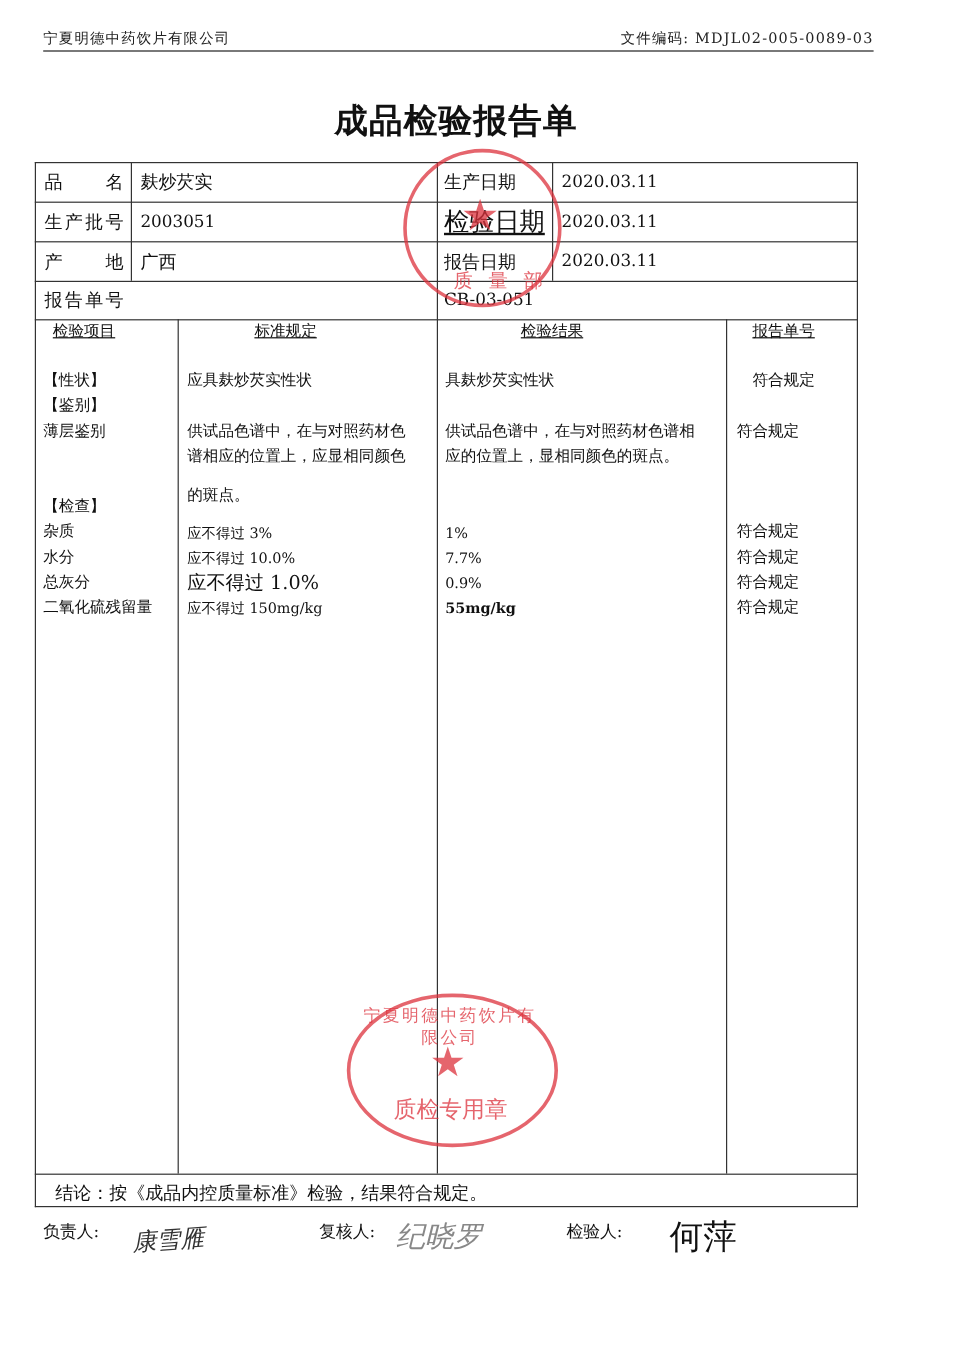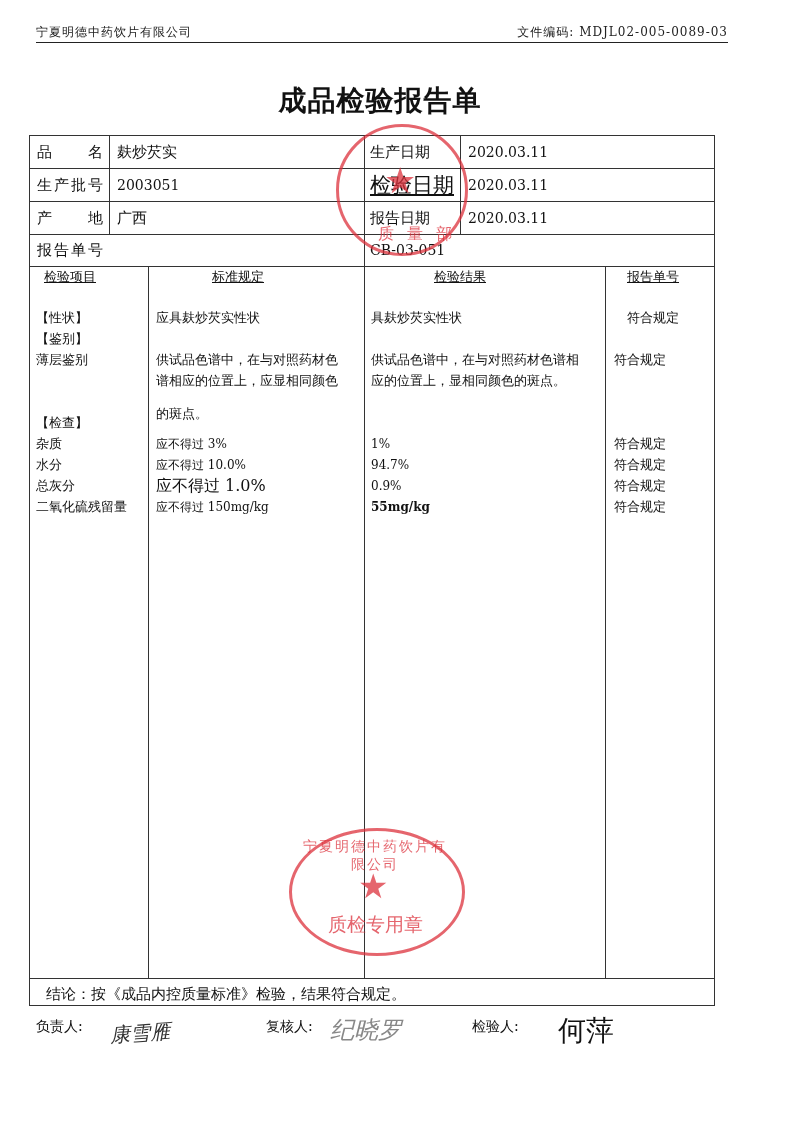--- a/index.html
+++ b/index.html
@@ -95,21 +95,21 @@
 </div>
 <div>
   <div class="cell" style="left:36px;top:434px;font-size:13px;">杂质</div>
   <div class="cell" style="left:156px;top:434px;font-size:12px;">应不得过 3%</div>
   <div class="cell" style="left:371px;top:434px;font-size:12px;">1%</div>
   <div class="cell" style="left:614px;top:434px;font-size:13px;">符合规定</div>
 </div>
 <div>
   <div class="cell" style="left:36px;top:455px;font-size:13px;">水分</div>
   <div class="cell" style="left:156px;top:455px;font-size:12px;">应不得过 10.0%</div>
-  <div class="cell" style="left:371px;top:455px;font-size:12px;">94.7%</div>
+  <div class="cell" style="left:371px;top:455px;font-size:12px;">7.7%</div>
   <div class="cell" style="left:614px;top:455px;font-size:13px;">符合规定</div>
 </div>
 <div>
   <div class="cell" style="left:36px;top:476px;font-size:13px;">总灰分</div>
   <div class="cell" style="left:156px;top:476px;font-size:16px;">应不得过 1.0%</div>
   <div class="cell" style="left:371px;top:476px;font-size:12px;">0.9%</div>
   <div class="cell" style="left:614px;top:476px;font-size:13px;">符合规定</div>
 </div>
 <div>
   <div class="cell" style="left:36px;top:497px;font-size:13px;">二氧化硫残留量</div>

